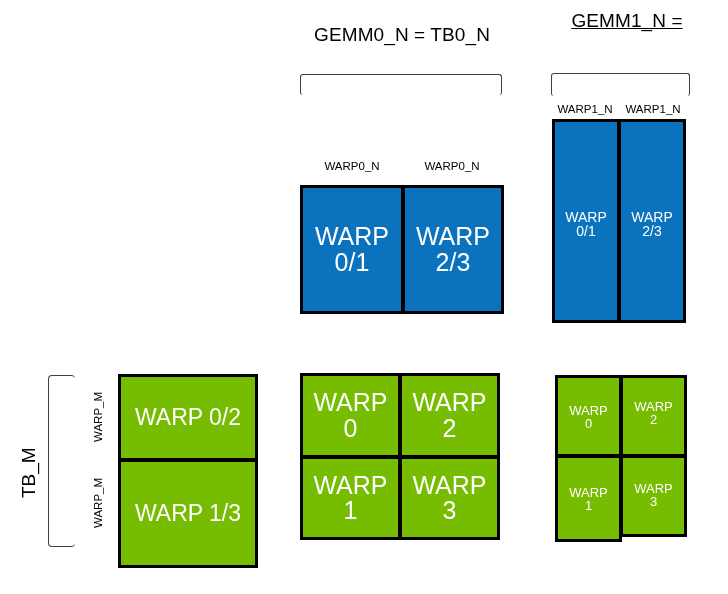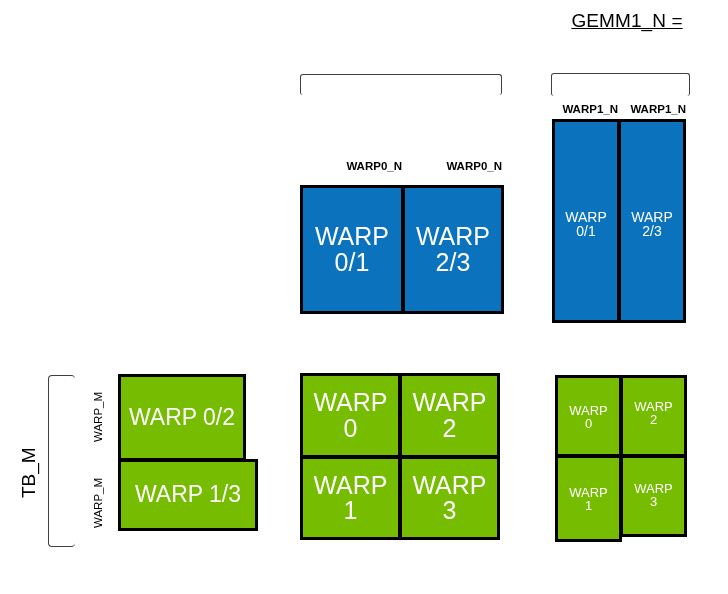--- a/index.html
+++ b/index.html
@@ -34,22 +34,21 @@
   }
   .bracket.horiz{border-bottom:none;}
   .bracket.vert{border-right:none;border-radius:4px;}
 
   
   .small-label{
     font-size:11.5px;
     line-height:13px;
     color:#000;
     white-space:nowrap;
-    text-align:right;
-    font-weight:bold;
+    text-align:center;
   }
   .rot-label{
     font-size:11.5px;
     line-height:13px;
     color:#000;
     white-space:nowrap;
     transform:rotate(-90deg);
     transform-origin:left top;
   }
   .rot-title{
@@ -85,20 +84,21 @@
   .t-big{font-size:25px;}
   .t-mid{font-size:23px;}
   .t-sm{font-size:14px;}
   .t-xsm{font-size:13px;}
 </style>
 </head>
 <body>
 
 <div id="canvas">
 
+  <div class="abs heading" style="left:288px;top:22px;width:228px;">GEMM0_N = TB0_N</div>
 
   <div class="abs heading two-line" style="left:552px;top:8px;width:150px;text-decoration:underline;">GEMM1_N =</div>
 
   <div class="abs bracket horiz" style="left:300px;top:74px;width:200px;height:20px;"></div>
   <div class="abs bracket horiz" style="left:551px;top:73px;width:137px;height:22px;"></div>
 
   <div class="abs small-label" style="left:302px;top:160px;width:100px;">WARP0_N</div>
   <div class="abs small-label" style="left:402px;top:160px;width:100px;">WARP0_N</div>
 
   <div class="abs small-label" style="left:552px;top:103px;width:66px;">WARP1_N</div>
@@ -127,24 +127,24 @@
   </div>
 
   <div class="abs rot-title" style="left:18px;top:498px;">TB_M</div>
 
   <div class="abs bracket vert" style="left:48px;top:375px;width:26px;height:170px;"></div>
 
   <div class="abs rot-label" style="left:92px;top:442px;">WARP_M</div>
   <div class="abs rot-label" style="left:92px;top:528px;">WARP_M</div>
 
   <div class="grp" style="left:118px;top:374px;width:140px;height:172px;">
-    <div class="cell green" style="left:0px;top:0px;width:128px;height:87px;justify-content:center;">
+    <div class="cell green" style="left:0px;top:0px;width:140px;height:87px;justify-content:center;">
       <div class="txt t-mid">WARP 0/2</div>
     </div>
-    <div class="cell green" style="left:0px;top:85px;width:140px;height:72px;justify-content:center;">
+    <div class="cell green" style="left:0px;top:85px;width:140px;height:109px;justify-content:center;">
       <div class="txt t-mid">WARP 1/3</div>
     </div>
   </div>
 
   <div class="grp" style="left:300px;top:373px;width:200px;height:167px;">
     <div class="cell green" style="left:0px;top:0px;width:101px;height:85px;justify-content:center;">
       <div class="txt t-big">WARP
 0</div>
     </div>
     <div class="cell green" style="left:99px;top:0px;width:101px;height:85px;justify-content:center;">

